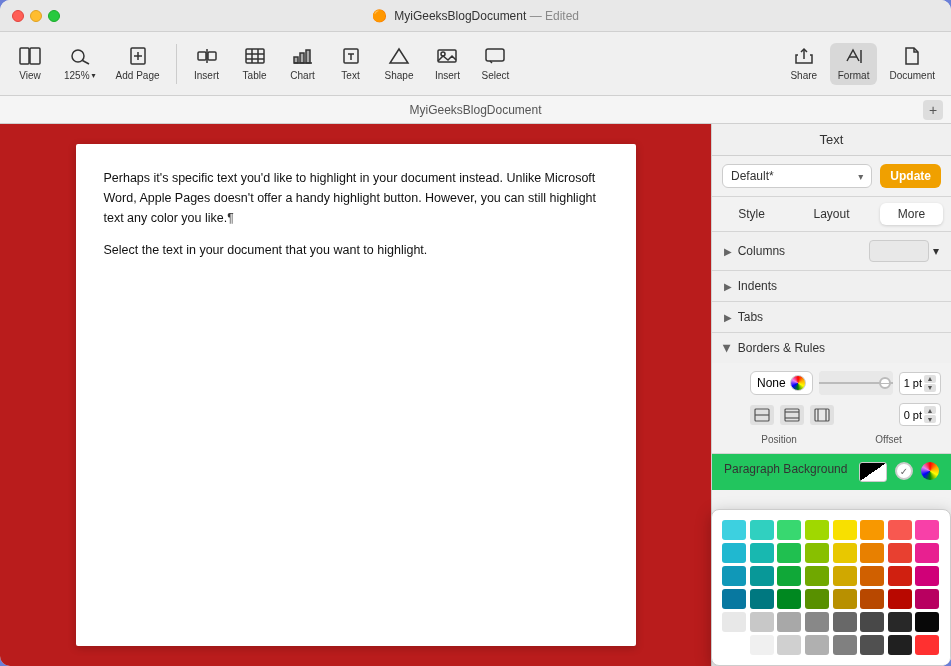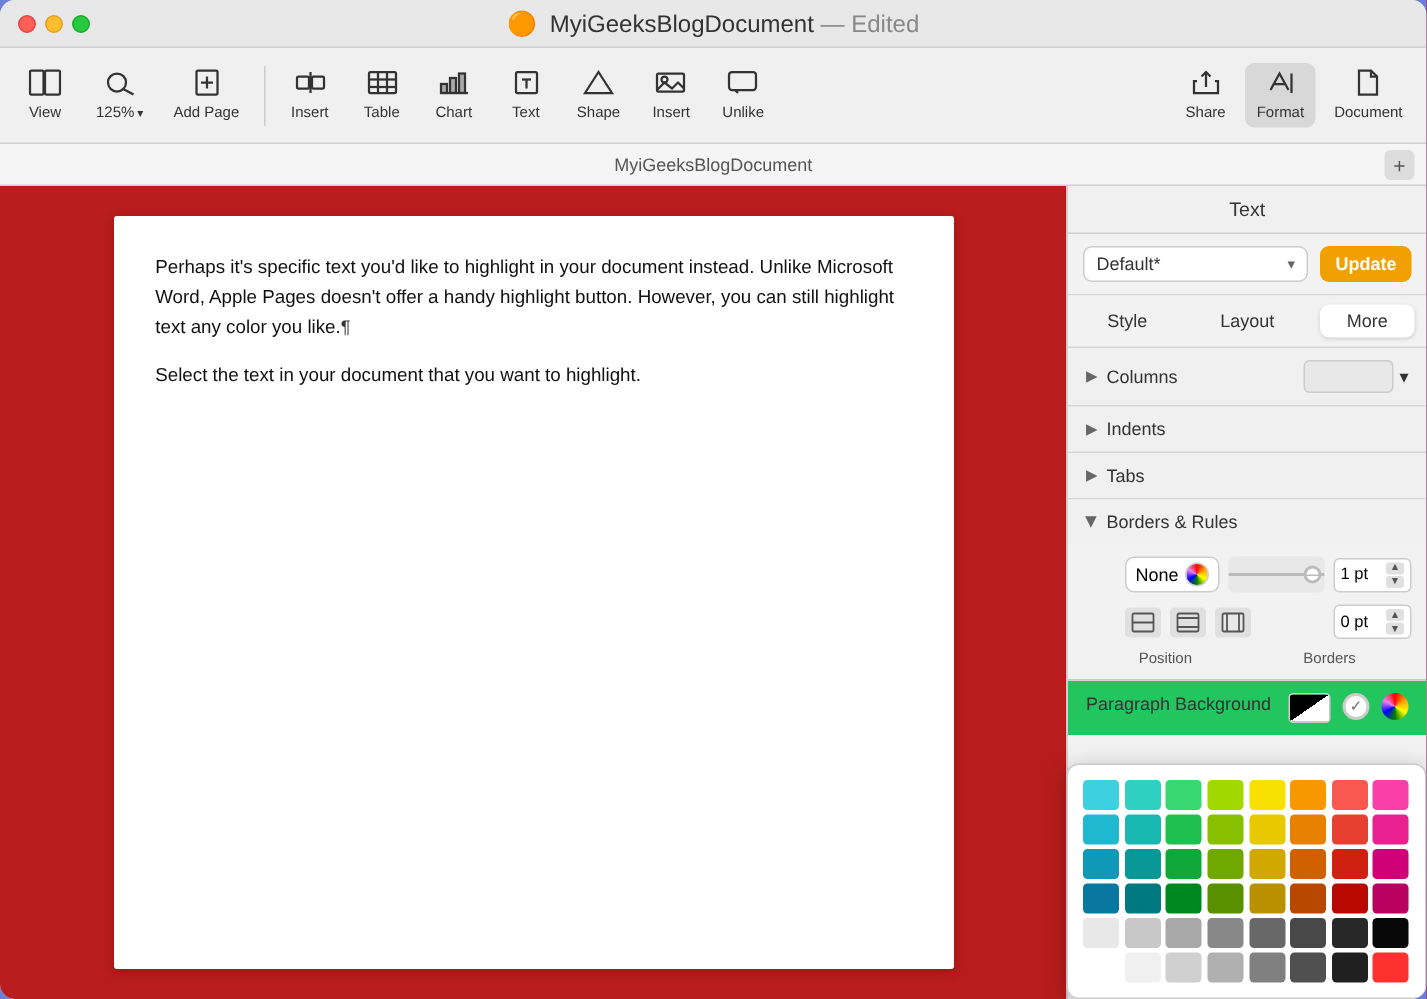--- a/index.html
+++ b/index.html
@@ -45,21 +45,21 @@
     }
     .traffic-light {
       width: 12px; height: 12px;
       border-radius: 50%;
       display: inline-block;
     }
     .tl-close { background: #ff5f56; border: 1px solid #e0443e; }
     .tl-min { background: #ffbd2e; border: 1px solid #dea123; }
     .tl-max { background: #27c93f; border: 1px solid #1aab29; }
     .titlebar-title {
-      font-size: 16px;
+      font-size: 12px;
       color: #333;
       font-weight: 500;
     }
     .title-emoji { margin-right: 4px; }
 
     
     .toolbar {
       background: #f0f0f0;
       border-bottom: 1px solid #d0d0d0;
       display: flex;
@@ -293,21 +293,21 @@
       background: #bbb;
     }
     .border-pt {
       display: flex;
       align-items: center;
       background: white;
       border: 1px solid #ccc;
       border-radius: 4px;
       padding: 2px 4px;
       font-size: 11px;
-      gap: 12px;
+      gap: 2px;
     }
     .stepper {
       display: flex;
       flex-direction: column;
       gap: 1px;
     }
     .stepper-btn {
       width: 12px; height: 8px;
       background: #e0e0e0;
       border-radius: 2px;
@@ -520,21 +520,21 @@
       <span class="toolbar-label">Insert</span>
     </div>
 
     <div class="toolbar-item">
       <span class="toolbar-icon">
         <svg width="22" height="18" viewBox="0 0 22 18" fill="none" stroke="#333" stroke-width="1.5">
           <rect x="2" y="2" width="18" height="12" rx="2"></rect>
           <line x1="8" y1="16" x2="6" y2="14"></line>
         </svg>
       </span>
-      <span class="toolbar-label">Unlike</span>
+      <span class="toolbar-label">Select</span>
     </div>
 
     <div style="flex:1;"></div>
 
     <div class="toolbar-item">
       <span class="toolbar-icon">
         <svg width="22" height="18" viewBox="0 0 22 18" fill="none" stroke="#333" stroke-width="1.5">
           <polyline points="8,5 11,2 14,5"></polyline>
           <line x1="11" y1="2" x2="11" y2="12"></line>
           <path d="M5 8H3v8h16V8h-2"></path>
@@ -680,21 +680,21 @@
               <span>0 pt</span>
               <div class="stepper">
                 <div class="stepper-btn">▲</div>
                 <div class="stepper-btn">▼</div>
               </div>
             </div>
           </div>
 
           <div class="border-pos-offset">
             <span>Position</span>
-            <span>Borders</span>
+            <span>Offset</span>
           </div>
         </div>
       </div>
 
       <div class="para-bg-row">
         <span class="para-bg-label">Paragraph Background</span>
         <div class="para-bg-swatch"></div>
         <div class="para-bg-toggle">
           <span style="font-size:10px;color:#666;">✓</span>
         </div>

